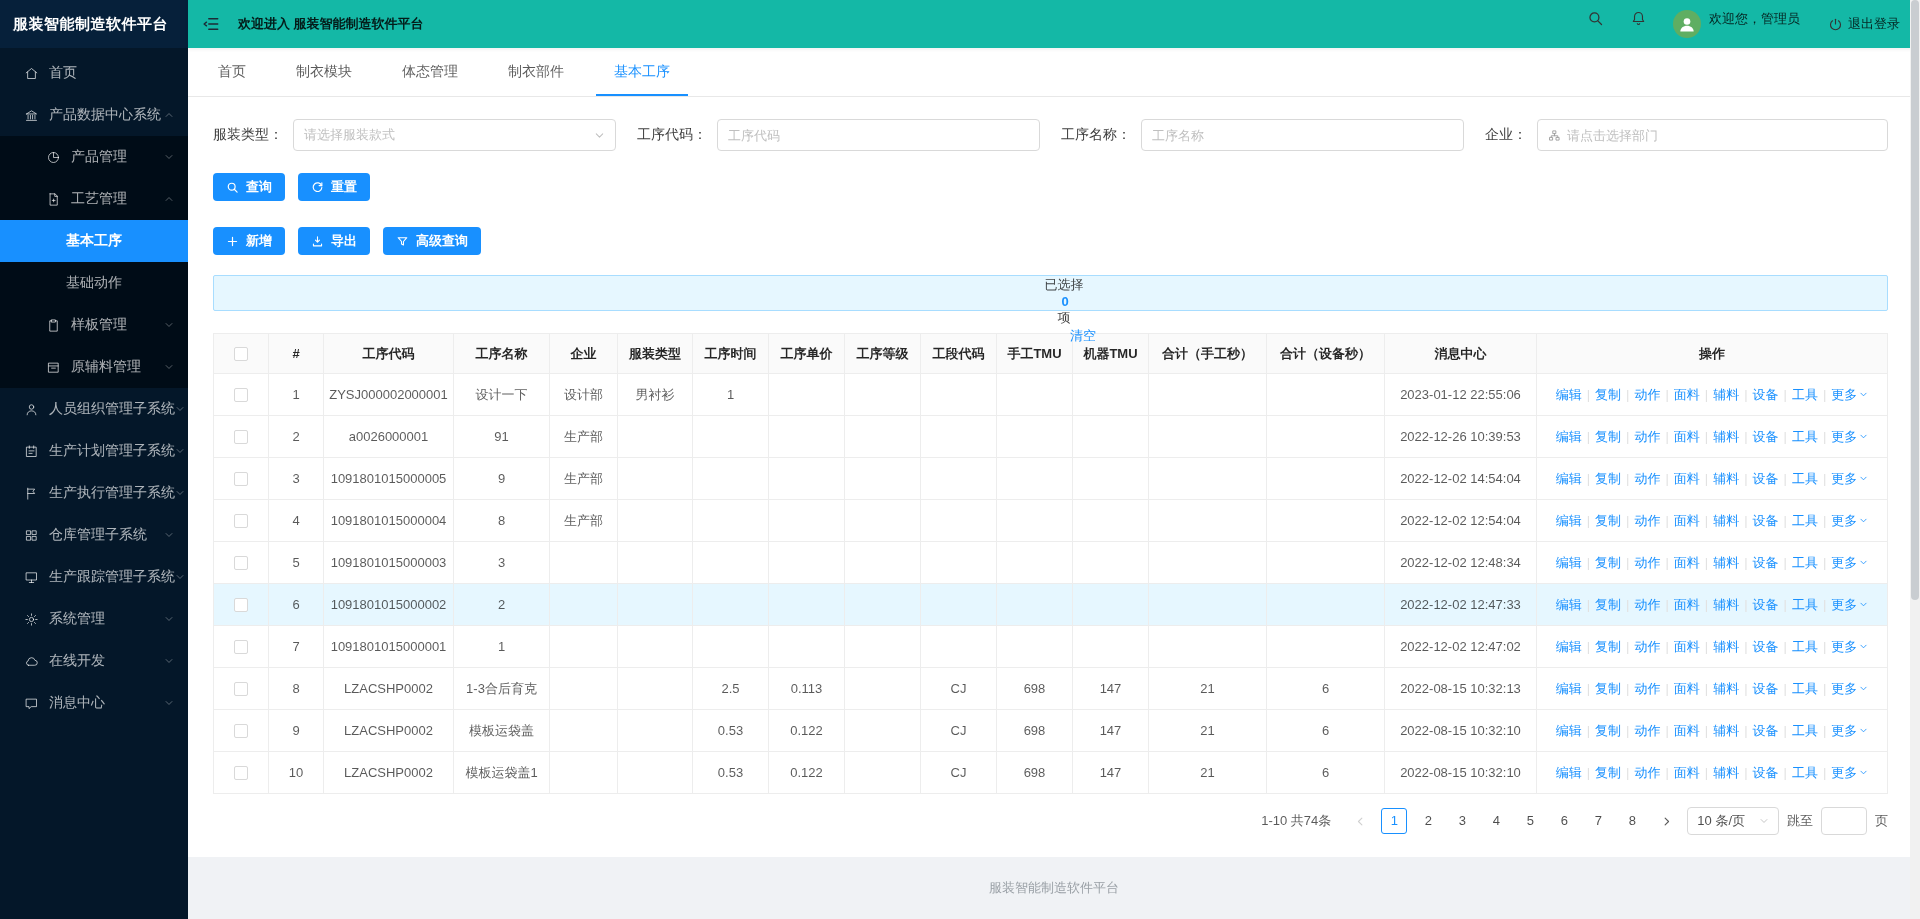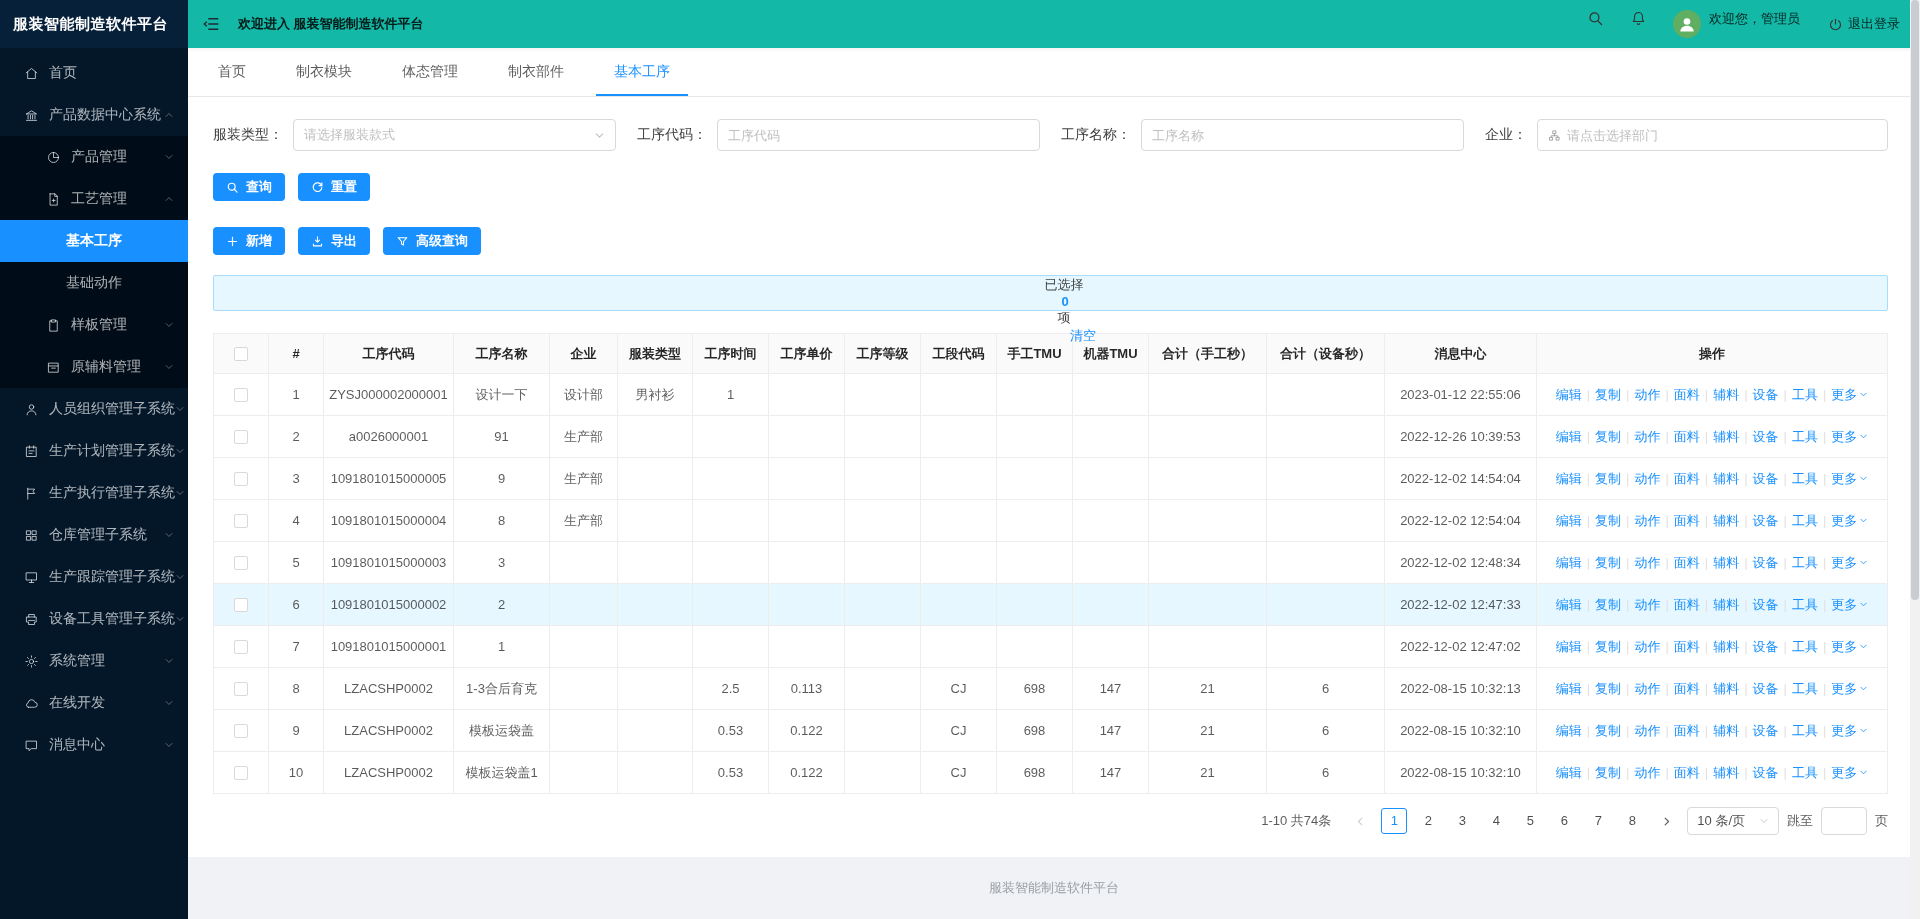--- a/index.html
+++ b/index.html
@@ -261,33 +261,20 @@
           </span>
         </div>
         <div class="menu-item lvl1">
           <span class="mi-icon">
             <svg viewBox="0 0 24 24" fill="none" stroke="currentColor" stroke-width="1.6" stroke-linecap="round" stroke-linejoin="round">
               <rect x="4" y="4.5" width="16" height="11.5"></rect>
               <path d="M12 16v4M8.5 20h7"></path>
             </svg>
           </span>
           <span class="mi-label">生产跟踪管理子系统</span>
-          <span class="caret">
-            <svg viewBox="0 0 24 24" fill="none" stroke="currentColor" stroke-width="2.2" stroke-linecap="round" stroke-linejoin="round">
-              <path d="M5 8.5 12 15.5 19 8.5"></path>
-            </svg>
-          </span>
-        </div>
-        <div class="menu-item lvl1">
-          <span class="mi-icon">
-            <svg viewBox="0 0 24 24" fill="none" stroke="currentColor" stroke-width="1.6" stroke-linecap="round" stroke-linejoin="round">
-              <path d="M7.5 8V4h9v4 M4.5 8h15v8h-2.8v4H7.3v-4H4.5Z M7.3 13.5h9.4"></path>
-            </svg>
-          </span>
-          <span class="mi-label">设备工具管理子系统</span>
           <span class="caret">
             <svg viewBox="0 0 24 24" fill="none" stroke="currentColor" stroke-width="2.2" stroke-linecap="round" stroke-linejoin="round">
               <path d="M5 8.5 12 15.5 19 8.5"></path>
             </svg>
           </span>
         </div>
         <div class="menu-item lvl1">
           <span class="mi-icon">
             <svg viewBox="0 0 24 24" fill="none" stroke="currentColor" stroke-width="1.6" stroke-linecap="round" stroke-linejoin="round">
               <circle cx="12" cy="12" r="3.4"></circle>

